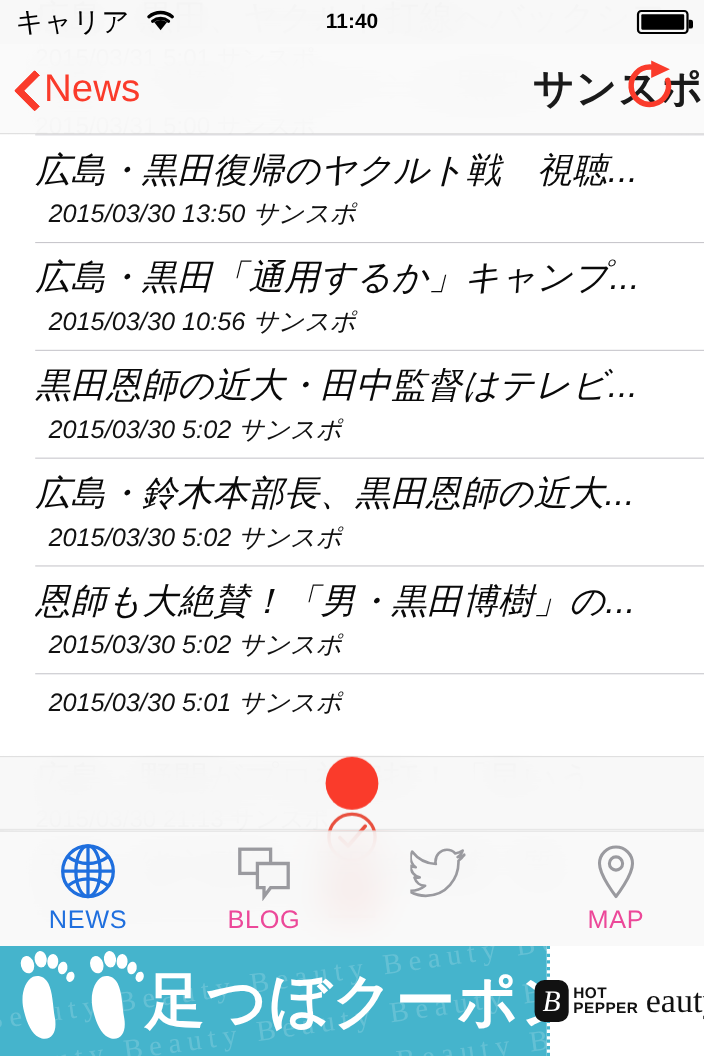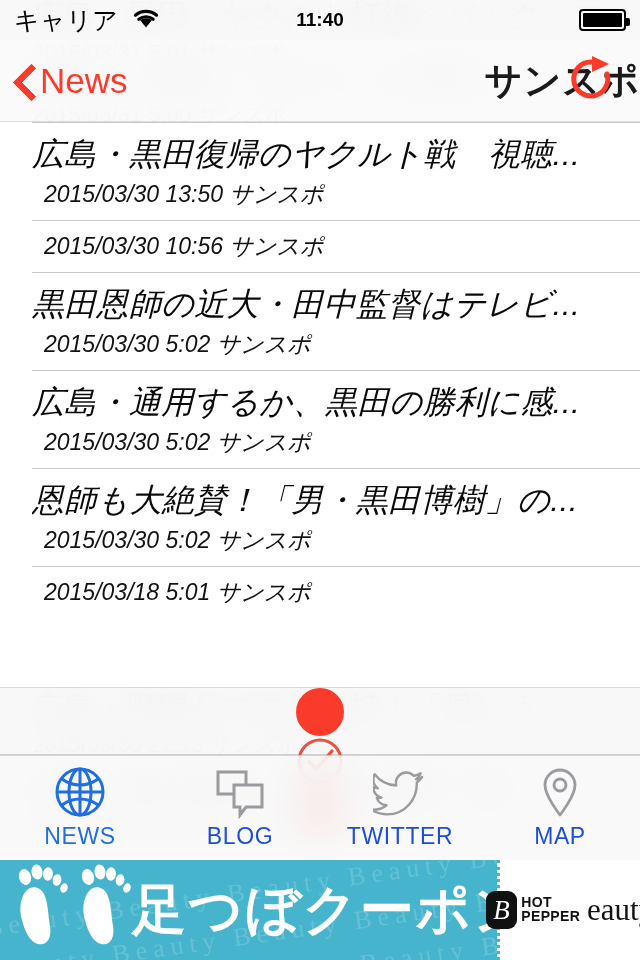--- a/index.html
+++ b/index.html
@@ -269,21 +269,21 @@
     flex-direction: column;
     align-items: center;
     gap: 2px;
     cursor: pointer;
   }
   .tab-icon { height: 58px; display: flex; align-items: center; justify-content: center; }
   .tab-label {
     font-size: 23px;
     line-height: 26px;
     letter-spacing: 0.6px;
-    color: #1d4ed8;
+    color: #ec4899;
   }
   .tab-item.active .tab-label { color: #1f6fde; }
 
   
   .ad-banner {
     position: absolute;
     top: 860px; left: 0;
     width: 640px;
     height: 100px;
     z-index: 25;
@@ -396,40 +396,41 @@
   </div>
 
   <div class="news-list">
 
     <div class="news-row">
       <div class="news-title">広島・黒田復帰のヤクルト戦　視聴...</div>
       <div class="news-date">2015/03/30 13:50 サンスポ</div>
     </div>
 
     <div class="news-row">
+      <div class="news-title">広島・黒田「通用するか」キャンプ...</div>
       <div class="news-date">2015/03/30 10:56 サンスポ</div>
     </div>
 
     <div class="news-row">
       <div class="news-title">黒田恩師の近大・田中監督はテレビ...</div>
       <div class="news-date">2015/03/30 5:02 サンスポ</div>
     </div>
 
     <div class="news-row">
-      <div class="news-title">広島・通用するか、黒田の勝利に感...</div>
+      <div class="news-title">広島・鈴木本部長、黒田恩師の近大...</div>
       <div class="news-date">2015/03/30 5:02 サンスポ</div>
     </div>
 
     <div class="news-row">
       <div class="news-title">恩師も大絶賛！「男・黒田博樹」の...</div>
       <div class="news-date">2015/03/30 5:02 サンスポ</div>
     </div>
 
     <div class="news-row">
-      <div class="news-date">2015/03/18 5:01 サンスポ</div>
+      <div class="news-date">2015/03/30 5:01 サンスポ</div>
     </div>
 
   </div>
 
   <div class="status-bar">
     <div class="sb-left">
       <span class="sb-carrier">キャリア</span>
       <span>
         <svg width="30" height="24" viewBox="0 0 30 24">
           <path d="M15 21.5 L9.2 14.2 A9.2 9.2 0 0 1 20.8 14.2 Z" fill="#000"></path>
@@ -518,21 +519,20 @@
       </span>
       <span class="tab-label">BLOG</span>
     </div>
 
     <div class="tab-item">
       <span class="tab-icon">
         <svg width="54" height="54" viewBox="0 0 54 54">
           <path d="M49 12.5 c-1.9 0.9 -3.9 1.4 -6 1.7 c2.2 -1.3 3.8 -3.4 4.6 -5.9 c-2 1.2 -4.3 2.1 -6.7 2.6 c-1.9 -2.1 -4.6 -3.4 -7.6 -3.4 c-5.8 0 -10.4 4.8 -10.4 10.6 c0 0.8 0.1 1.6 0.3 2.4 c-8.7 -0.5 -16.4 -4.7 -21.5 -11.3 c-0.9 1.6 -1.4 3.4 -1.4 5.4 c0 3.7 1.8 6.9 4.6 8.8 c-1.7 -0.1 -3.3 -0.6 -4.7 -1.3 v0.1 c0 5.1 3.6 9.4 8.3 10.4 c-0.9 0.2 -1.8 0.4 -2.7 0.4 c-0.7 0 -1.3 -0.1 -2 -0.2 c1.3 4.2 5.2 7.3 9.7 7.4 c-3.6 2.9 -8.1 4.6 -12.9 4.6 c-0.8 0 -1.7 -0.1 -2.5 -0.2 c4.6 3 10.1 4.8 16 4.8 c19.2 0 29.7 -16.3 29.7 -30.5 l0 -1.4 c2 -1.5 3.8 -3.4 5.2 -5.5 z" stroke="#9a9a9f" stroke-width="2.4" fill="none" stroke-linejoin="round"></path>
         </svg>
       </span>
-      <span class="tab-label">TWITTER</span>
     </div>
 
     <div class="tab-item">
       <span class="tab-icon">
         <svg width="54" height="54" viewBox="0 0 54 54">
           <path d="M27 5 C18.7 5 12 11.7 12 20 C12 31 27 50 27 50 C27 50 42 31 42 20 C42 11.7 35.3 5 27 5 Z" stroke="#9a9a9f" stroke-width="2.8" fill="none" stroke-linejoin="round"></path>
           <circle cx="27" cy="20" r="6" stroke="#9a9a9f" stroke-width="2.8" fill="none"></circle>
         </svg>
       </span>
       <span class="tab-label">MAP</span>

